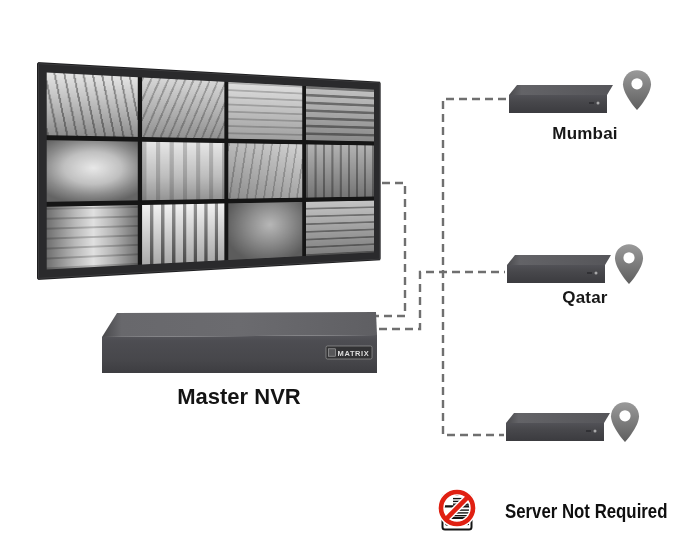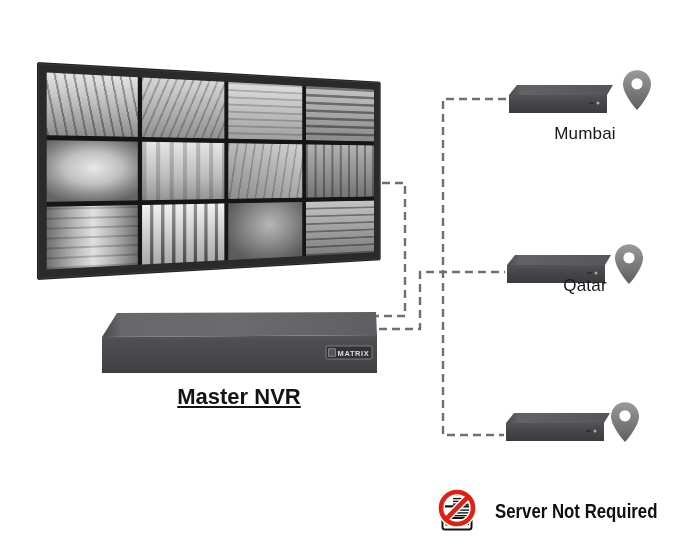--- a/index.html
+++ b/index.html
@@ -51,35 +51,35 @@
   .dev-qatar  { left:503px; top:254px; }
   .dev-loc20  { left:502px; top:412px; }
 
   .pin-svg { position:absolute; }
   .pin-mumbai { left:621px; top:69px; }
   .pin-qatar  { left:613px; top:243px; }
   .pin-loc20  { left:609px; top:401px; }
 
   
   .loc-label {
-    position:absolute; text-align:center; font-weight:400;
+    position:absolute; text-align:center; font-weight:700;
     font-size:17px; color:#171717; letter-spacing:0.2px;
   }
   .lbl-mumbai { left:503px; top:124px; width:164px; }
-  .lbl-qatar  { left:503px; top:276px; width:164px; }
+  .lbl-qatar  { left:503px; top:288px; width:164px; }
   .lbl-loc20  { left:503px; top:456px; width:176px; }
   .master-label {
     position:absolute; left:100px; top:384px; width:278px;
-    text-align:center; font-weight:800; font-size:22px; color:#141414;text-decoration:underline;
+    text-align:center; font-weight:800; font-size:22px; color:#141414;
   }
 
   
   .note {
     position:absolute; left:436px; top:486px; height:50px;
-    display:flex; align-items:center; gap:10px;
+    display:flex; align-items:center; gap:20px;
   }
   .note-text {
     font-weight:700; font-size:20px; color:#0f0f0f; white-space:nowrap;
     transform:scaleX(0.84); transform-origin:left center; letter-spacing:0;
   }
 </style>
 </head>
 <body>
 
 <div class="canvas">

